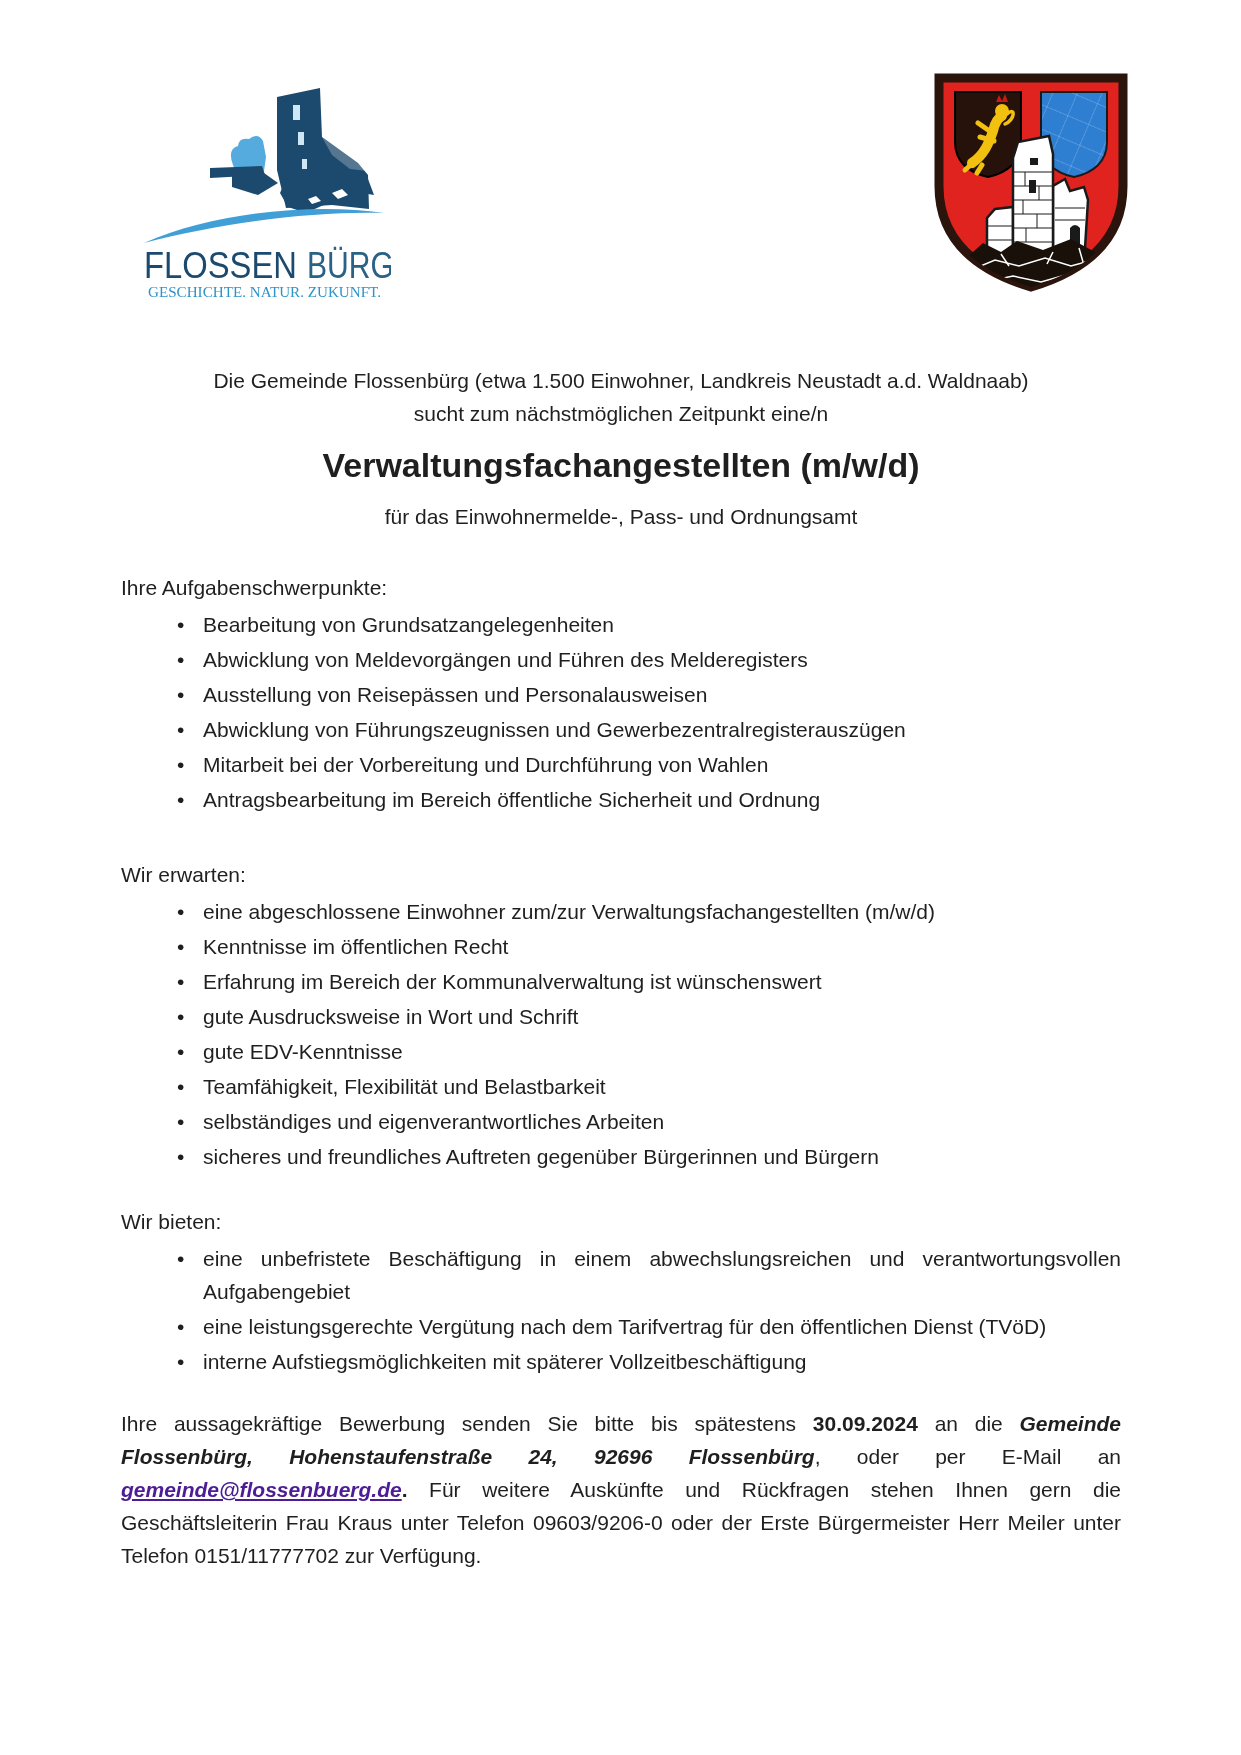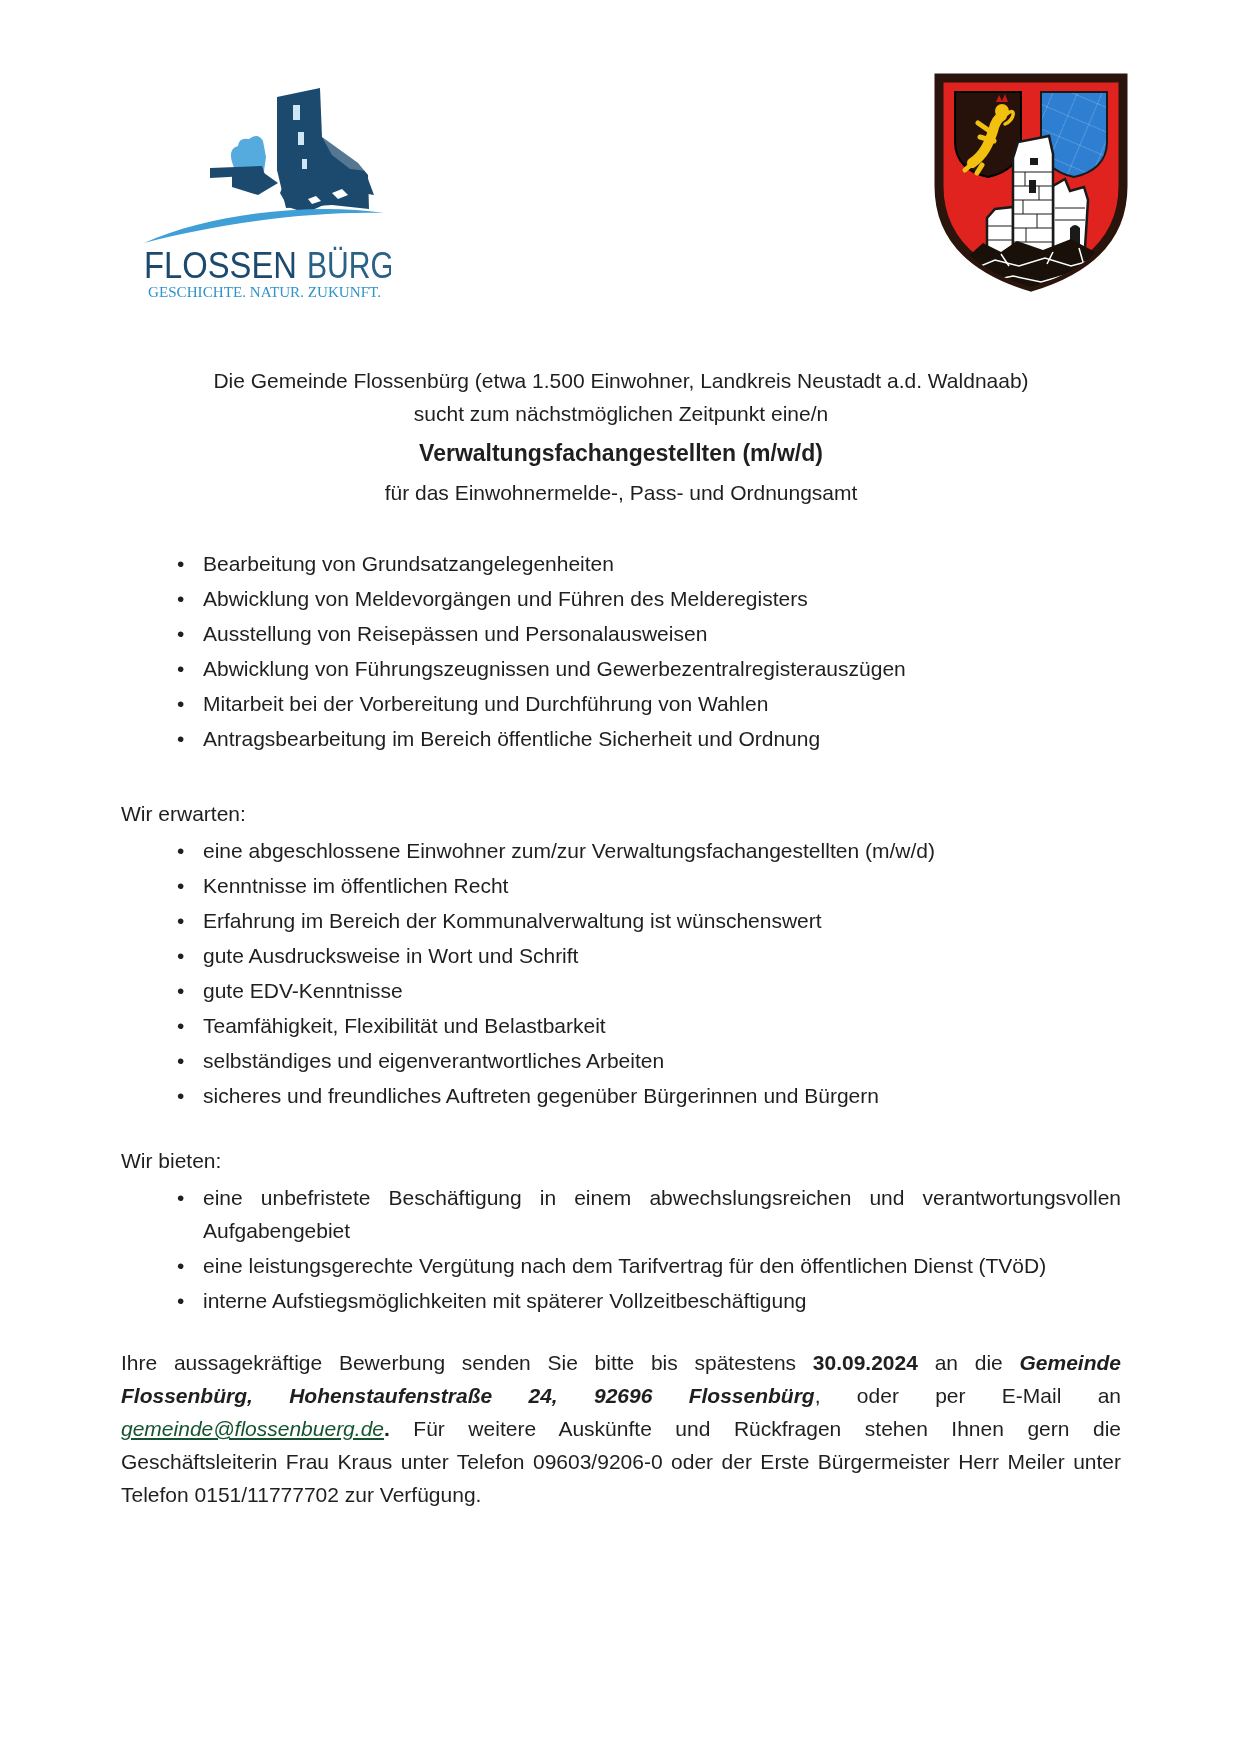--- a/index.html
+++ b/index.html
@@ -12,35 +12,35 @@
     overflow:hidden;
   }
   
   .header{position:relative;height:300px;}
   .logo{position:absolute;left:136px;top:75px;width:255px;height:225px;}
   .crest{position:absolute;left:925px;top:68px;width:212px;height:229px;}
   
   .content{width:1000px;margin:0 0 0 121px;font-size:21px;line-height:33px;}
   .intro{margin-top:64px;text-align:center;}
   .intro p{margin:0;}
-  .intro .job-title{margin:4px;font-size:23px;line-height:38px;font-weight:bold;}
+  .intro .job-title{margin:16px;font-size:34px;line-height:38px;font-weight:bold;}
   section{margin:0;}
   .sec-tasks{margin-top:38px;}
   .sec-expect{margin-top:42px;}
   .sec-offer{margin-top:32px;}
   h2{margin:0;font-size:21px;line-height:33px;font-weight:normal;}
   ul{list-style:none;margin:4px 0 0 0;padding:0;}
   li{position:relative;padding-left:82px;margin:0 0 2px 0;line-height:33px;}
   li::before{content:"•";position:absolute;left:56px;top:0;}
   .sec-offer li{text-align:justify;}
   .closing{margin:29px 0 0 0;text-align:justify;}
   .run-normal{font-weight:normal;}
   .run-bold{font-weight:bold;}
   .run-bold-italic{font-weight:bold;font-style:italic;}
-  .run-link{font-weight:normal;font-style:italic;color:#14532d;text-decoration:underline;cursor:pointer;}
+  .run-link{font-weight:bold;font-style:italic;color:#4c1d95;text-decoration:underline;cursor:pointer;}
 </style>
 </head>
 <body>
 
 <div class="page">
 
   <header class="header">
 
     <div class="logo">
       <svg viewBox="0 0 255 225" width="255" height="225">
@@ -141,20 +141,21 @@
   <main class="content">
 
     <div class="intro">
       <p>Die Gemeinde Flossenbürg (etwa 1.500 Einwohner, Landkreis Neustadt a.d. Waldnaab)</p>
       <p>sucht zum nächstmöglichen Zeitpunkt eine/n</p>
       <p class="job-title">Verwaltungsfachangestellten (m/w/d)</p>
       <p>für das Einwohnermelde-, Pass- und Ordnungsamt</p>
     </div>
 
     <section class="sec-tasks">
+      <h2>Ihre Aufgabenschwerpunkte:</h2>
       <ul>
 
       <li><span>Bearbeitung von Grundsatzangelegenheiten</span></li>
           <li><span>Abwicklung von Meldevorgängen und Führen des Melderegisters</span></li>
           <li><span>Ausstellung von Reisepässen und Personalausweisen</span></li>
           <li><span>Abwicklung von Führungszeugnissen und Gewerbezentralregisterauszügen</span></li>
           <li><span>Mitarbeit bei der Vorbereitung und Durchführung von Wahlen</span></li>
           <li><span>Antragsbearbeitung im Bereich öffentliche Sicherheit und Ordnung</span></li>
         </ul>
     </section>

